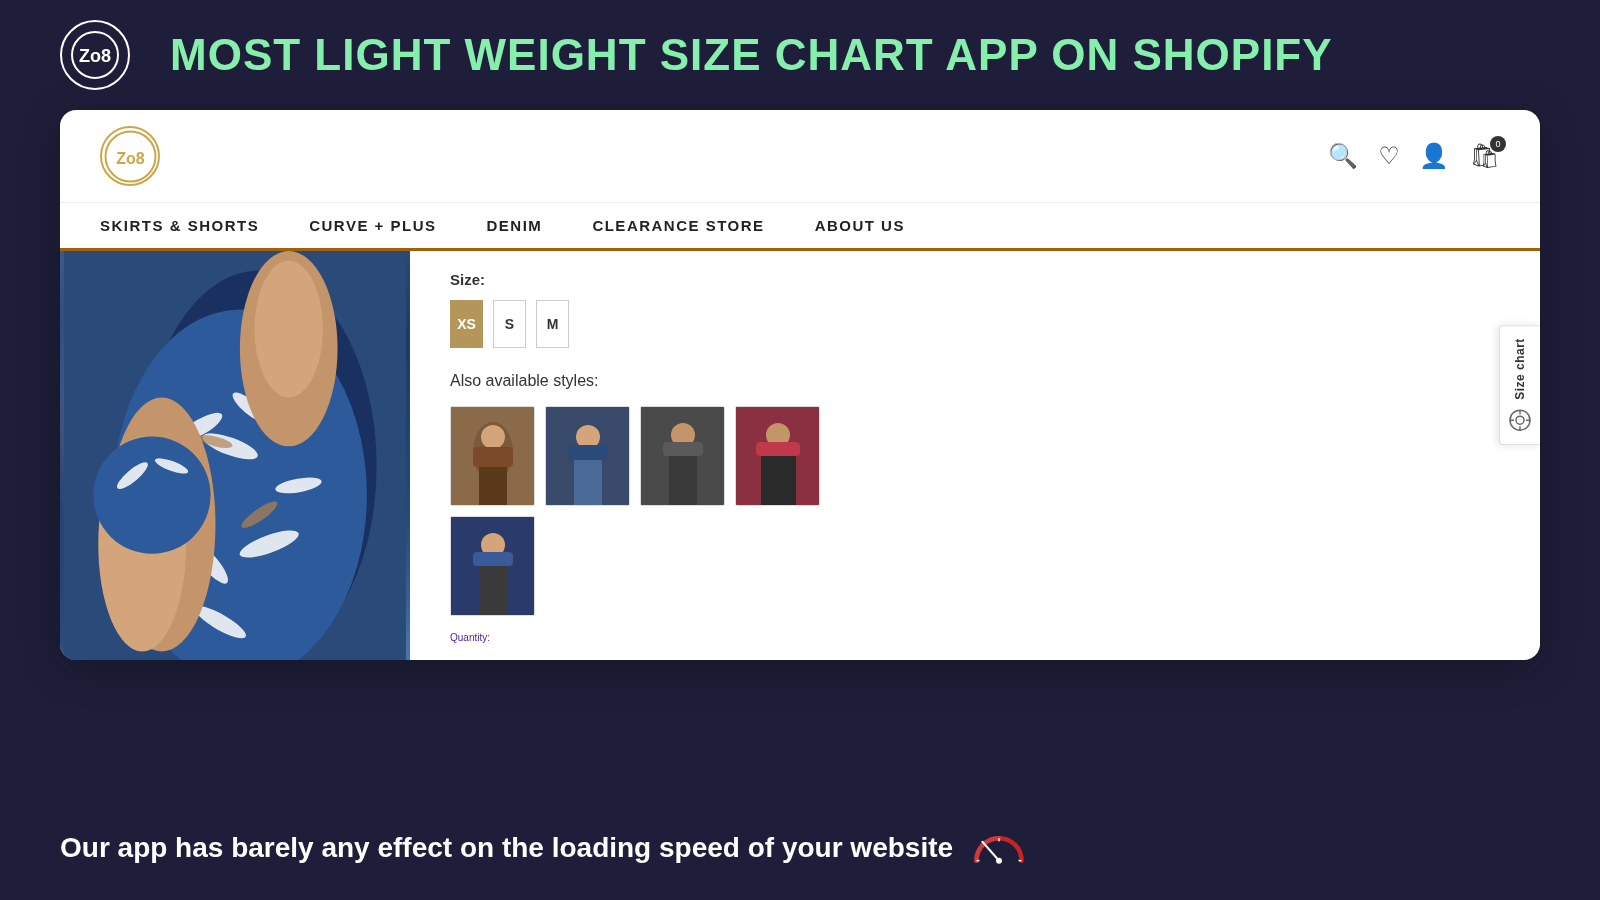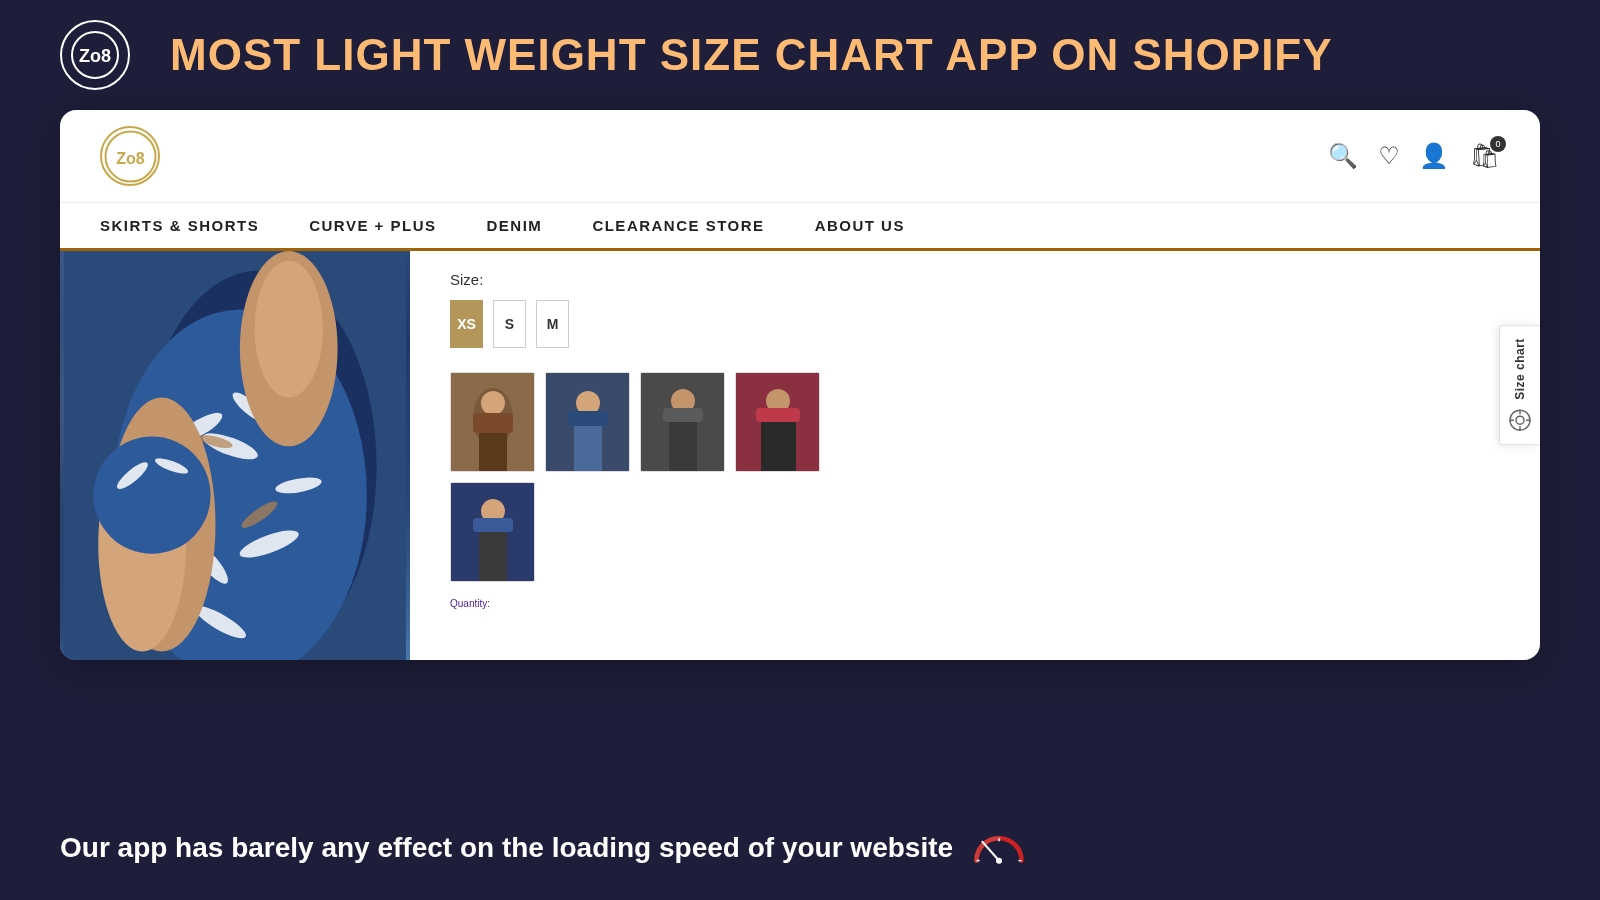--- a/index.html
+++ b/index.html
@@ -28,21 +28,21 @@
       display: flex;
       align-items: center;
       justify-content: center;
       color: #fff;
       font-size: 22px;
       font-weight: bold;
       flex-shrink: 0;
     }
 
     .main-title {
-      color: #fdba74;
+      color: #86efac;
       font-size: 44px;
       font-weight: 900;
       letter-spacing: 1px;
       text-transform: uppercase;
     }
 
     
     .browser-mockup {
       margin: 0 60px;
       background: #fff;
@@ -160,21 +160,21 @@
     .product-details {
       flex: 1;
       padding: 20px 40px;
       overflow-y: auto;
     }
 
     .size-label {
       font-size: 15px;
       color: #333;
       margin-bottom: 12px;
-      font-weight: 400;
+      font-weight: 700;
     }
 
     .size-options {
       display: flex;
       gap: 10px;
       margin-bottom: 24px;
     }
 
     .size-btn {
       width: 33px;
@@ -387,20 +387,21 @@
     <div class="product-details">
 
       <div class="size-label">Size:</div>
 
       <div class="size-options">
         <button class="size-btn active">XS</button>
         <button class="size-btn">S</button>
         <button class="size-btn">M</button>
       </div>
 
+      <div class="also-available-label">Also available styles:</div>
 
       <div class="style-thumbnails">
         <div class="thumb thumb-1">
           <svg width="85" height="100" viewBox="0 0 85 100">
             <rect width="85" height="100" fill="#8b6a4a"></rect>
             <ellipse cx="42" cy="45" rx="20" ry="30" fill="#6a4a2a" opacity="0.5"></ellipse>
             <ellipse cx="42" cy="30" rx="12" ry="12" fill="#d4a57a"></ellipse>
             <rect x="28" y="55" width="28" height="45" fill="#5a3a1a" rx="2"></rect>
             <rect x="22" y="40" width="40" height="20" fill="#7a4a2a" rx="4"></rect>
           </svg>

